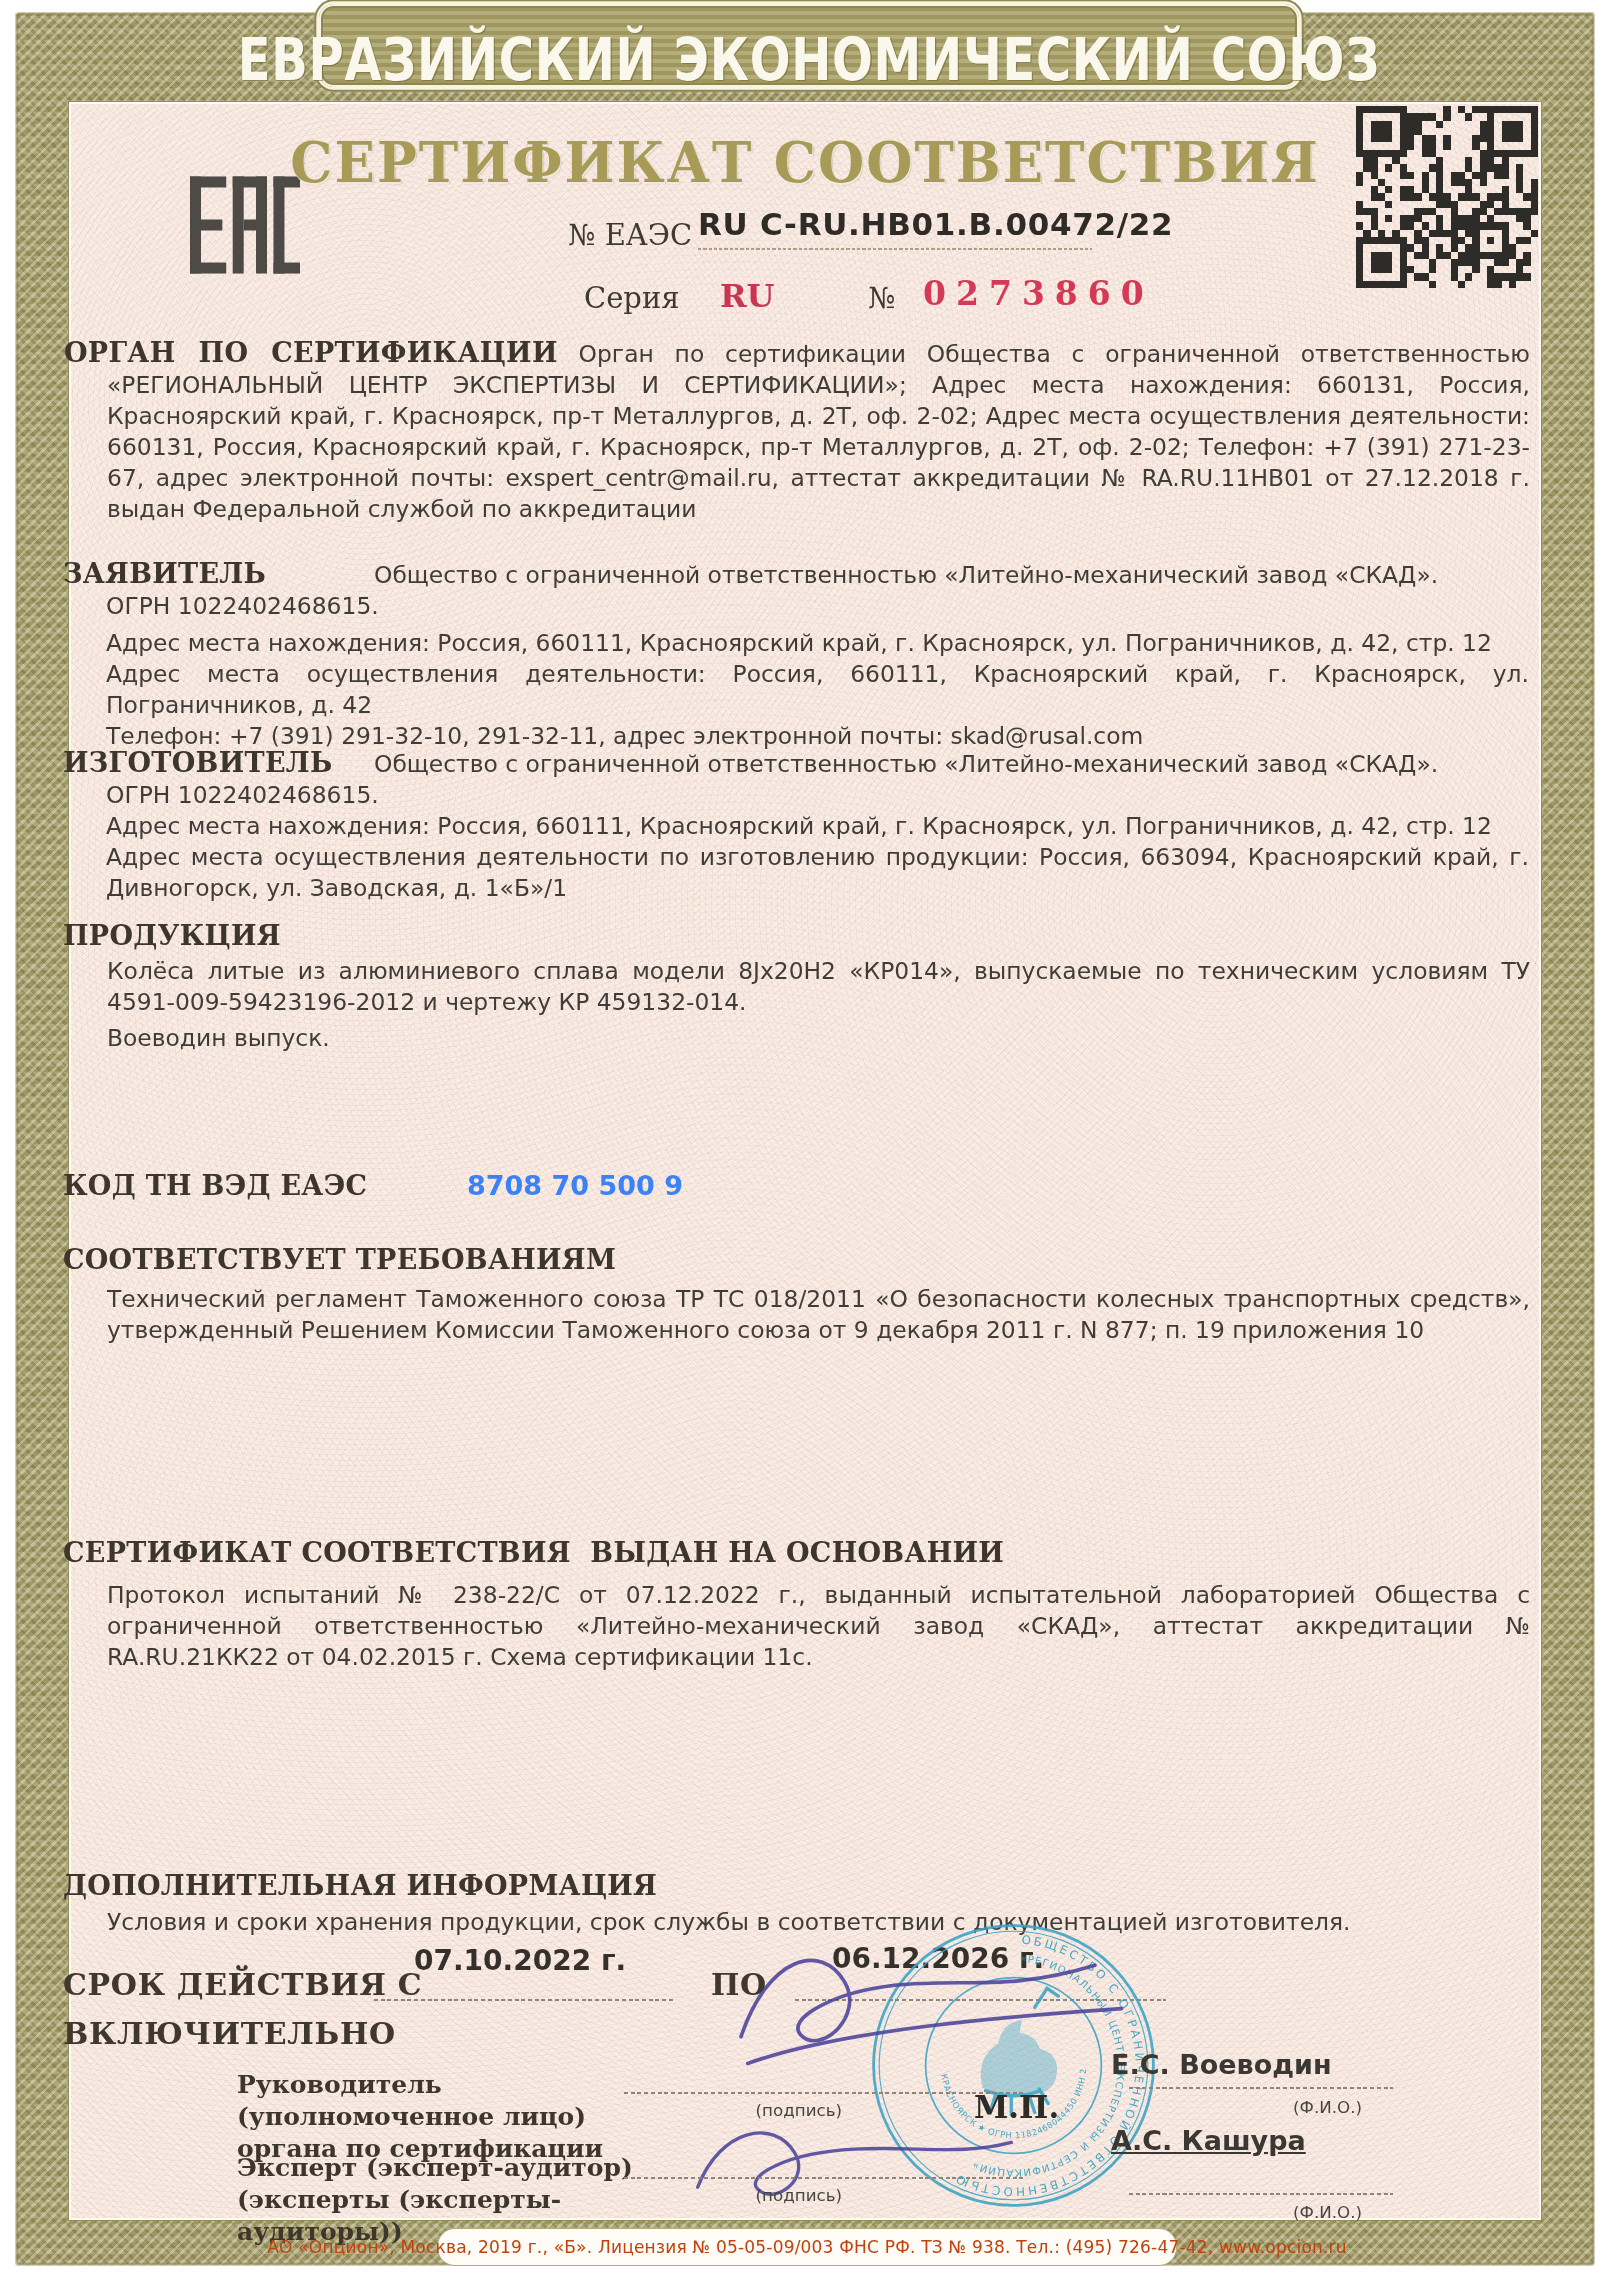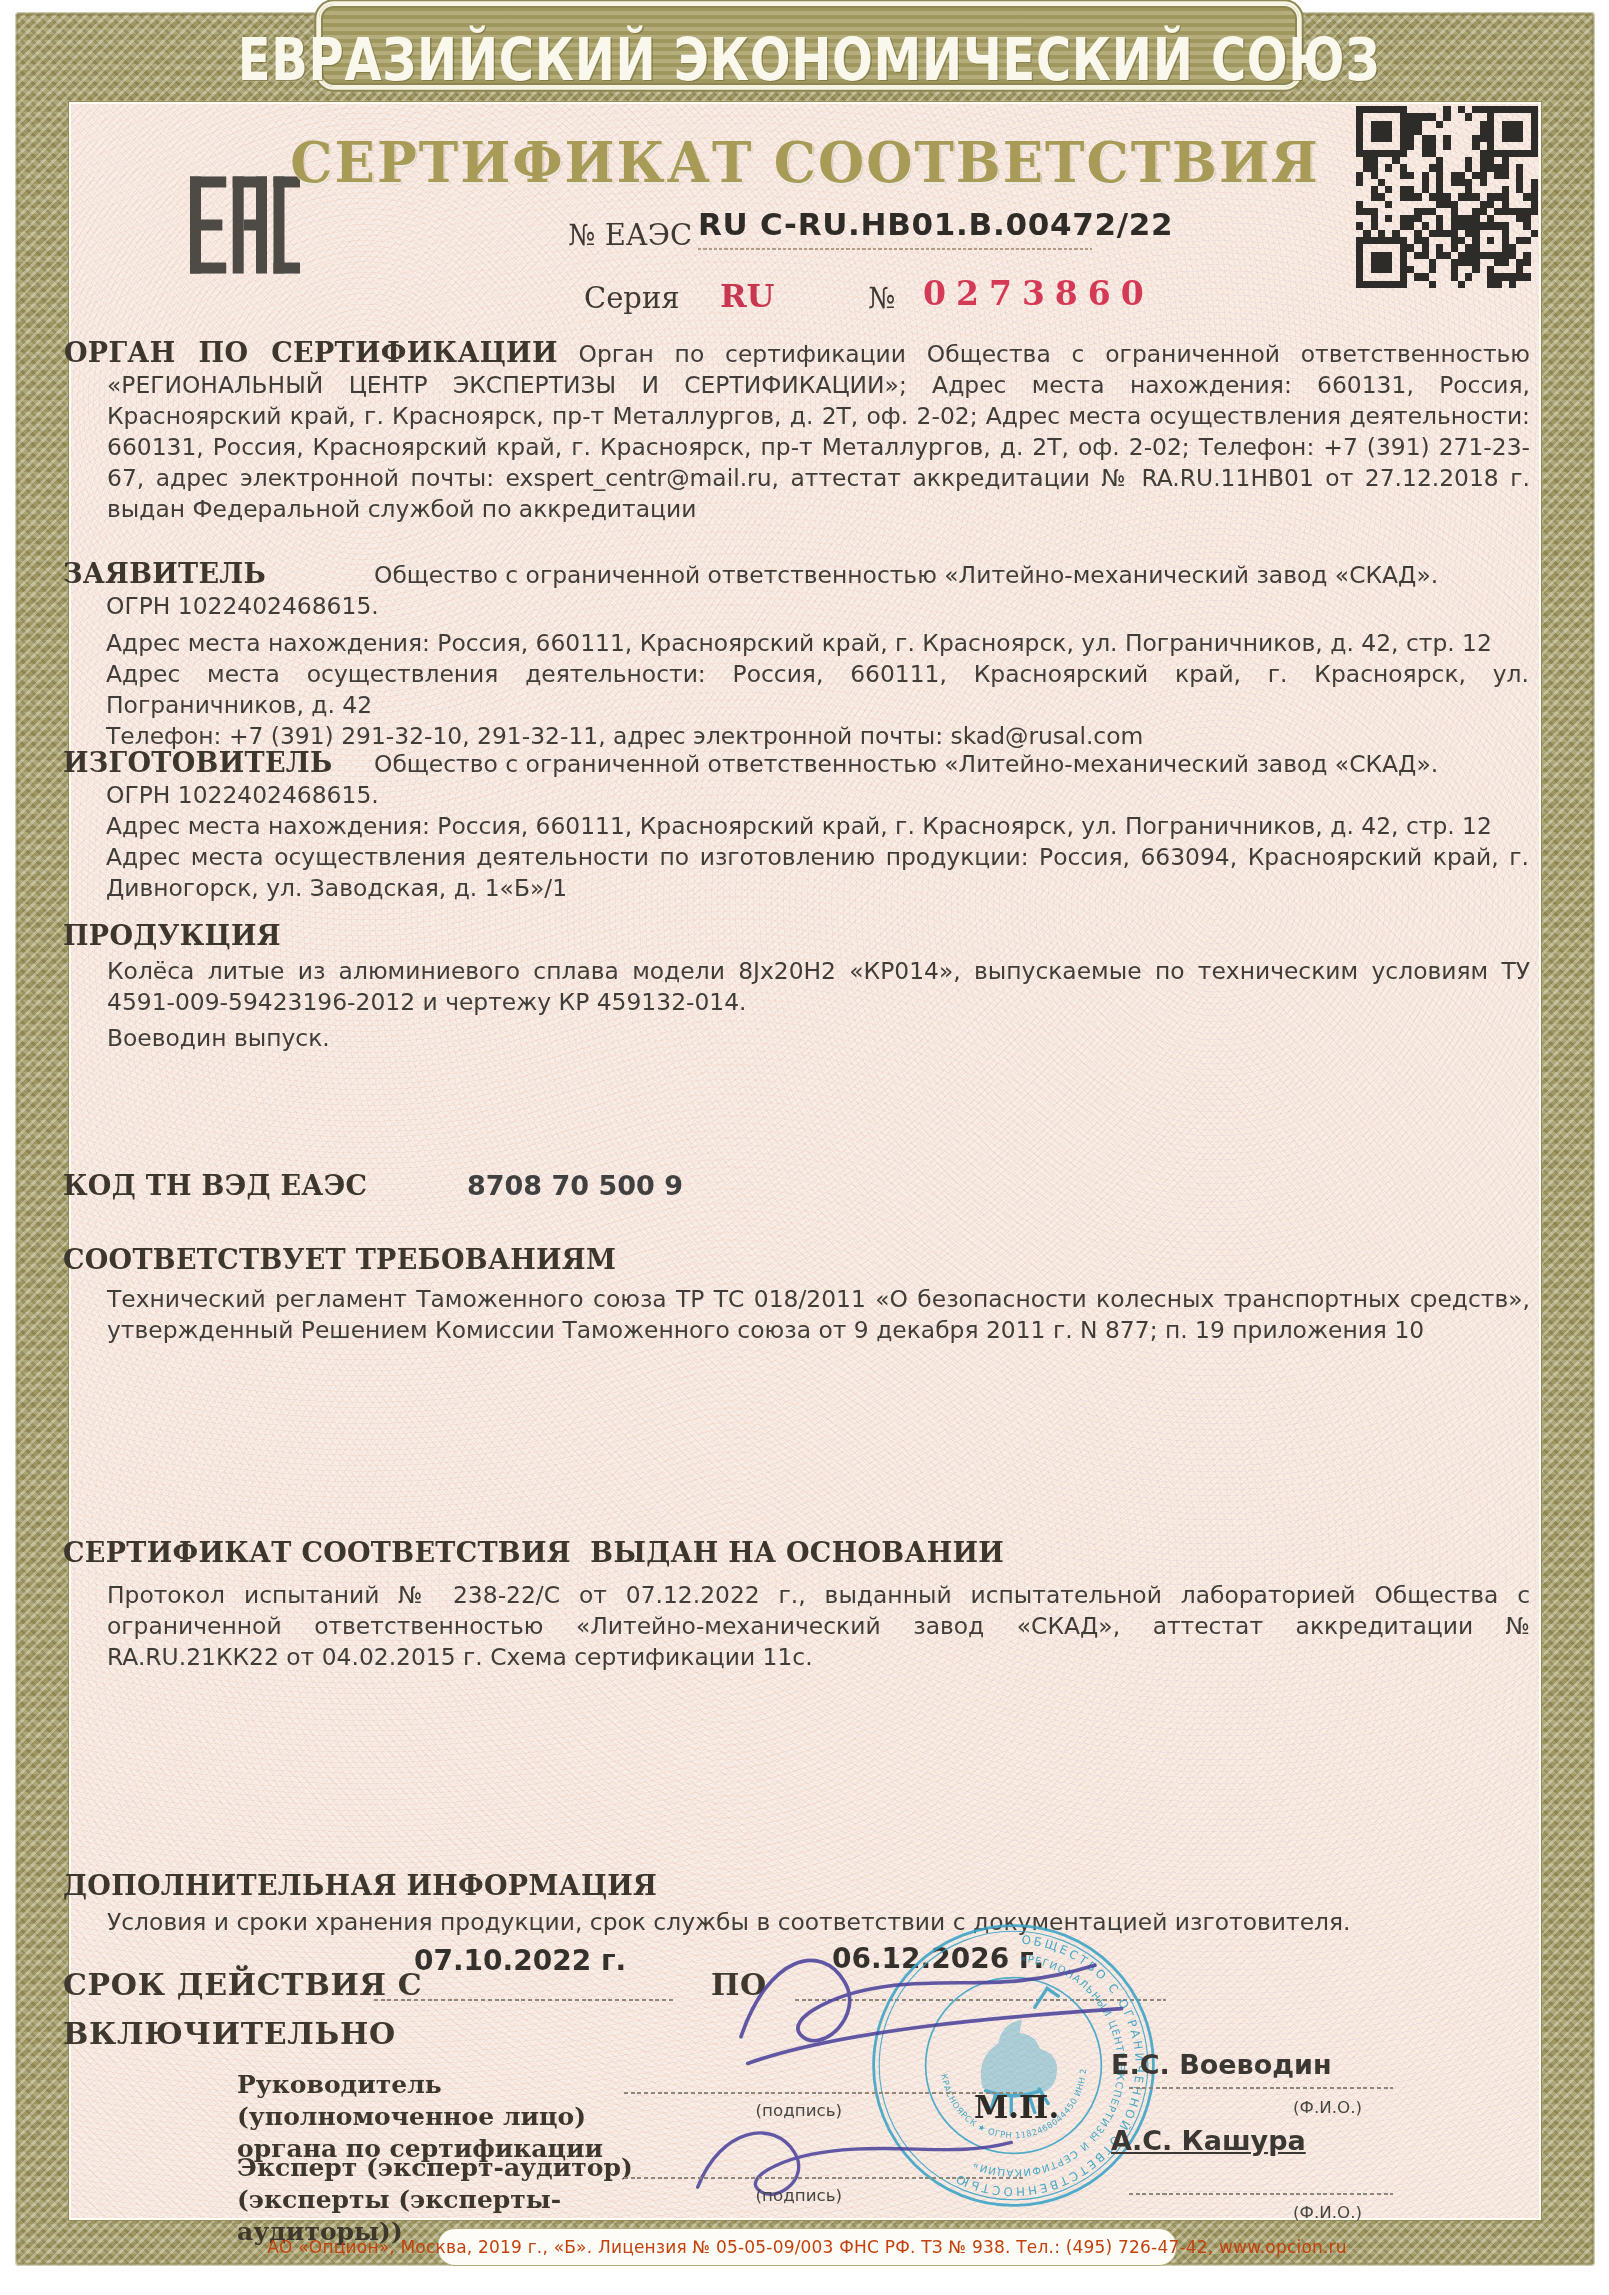--- a/index.html
+++ b/index.html
@@ -765,21 +765,21 @@
     <div class="bt ind just">Адрес места нахождения: Россия, 660111, Красноярский край, г. Красноярск, ул. Пограничников, д. 42, стр. 12</div>
     <div class="bt ind just">Адрес места осуществления деятельности по изготовлению продукции: Россия, 663094, Красноярский край, г. Дивногорск, ул. Заводская, д. 1«Б»/1</div>
   </div>
 
   <div class="sec h" style="left:63px;top:920px;">ПРОДУКЦИЯ</div>
   <div class="sec bt just" style="left:107px;top:956px;width:1423px;">Колёса литые из алюминиевого сплава модели 8Jx20H2 «КР014», выпускаемые по техническим условиям ТУ 4591-009-59423196-2012 и чертежу КР 459132-014.</div>
   <div class="sec bt" style="left:107px;top:1023px;">Воеводин выпуск.</div>
 
   <div class="sec row1" style="left:63px;top:1170px;">
     <span class="h" style="width:404px;">КОД ТН ВЭД ЕАЭС</span>
-    <span style="font-size:27px;font-weight:bold;color:#404040;">8708 70 500 9</span>
+    <span style="font-size:27px;font-weight:bold;color:#3b82f6;">8708 70 500 9</span>
   </div>
 
   <div class="sec h" style="left:63px;top:1244px;">СООТВЕТСТВУЕТ ТРЕБОВАНИЯМ</div>
   <div class="sec bt just" style="left:107px;top:1284px;width:1423px;">Технический регламент Таможенного союза ТР ТС 018/2011 «О безопасности колесных транспортных средств», утвержденный Решением Комиссии Таможенного союза от 9 декабря 2011 г. N 877; п. 19 приложения 10</div>
 
   <div class="sec h pre" style="left:63px;top:1537px;">СЕРТИФИКАТ СООТВЕТСТВИЯ  ВЫДАН НА ОСНОВАНИИ</div>
   <div class="sec bt just" style="left:107px;top:1580px;width:1423px;">Протокол испытаний № 238-22/С от 07.12.2022 г., выданный испытательной лабораторией Общества с ограниченной ответственностью «Литейно-механический завод «СКАД», аттестат аккредитации № RA.RU.21КК22 от 04.02.2015 г. Схема сертификации 11с.</div>
 
   <div class="sec h" style="left:63px;top:1870px;text-align:center;">ДОПОЛНИТЕЛЬНАЯ ИНФОРМАЦИЯ</div>
   <div class="sec bt just" style="left:107px;top:1907px;width:1423px;">Условия и сроки хранения продукции, срок службы в соответствии с документацией изготовителя.</div>

